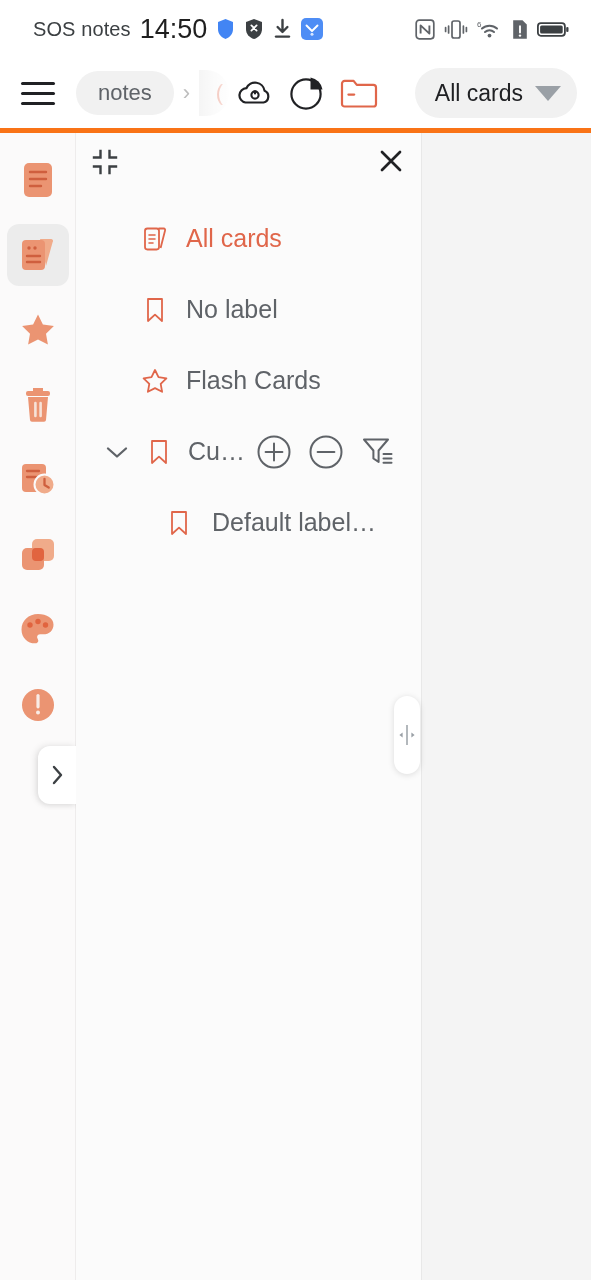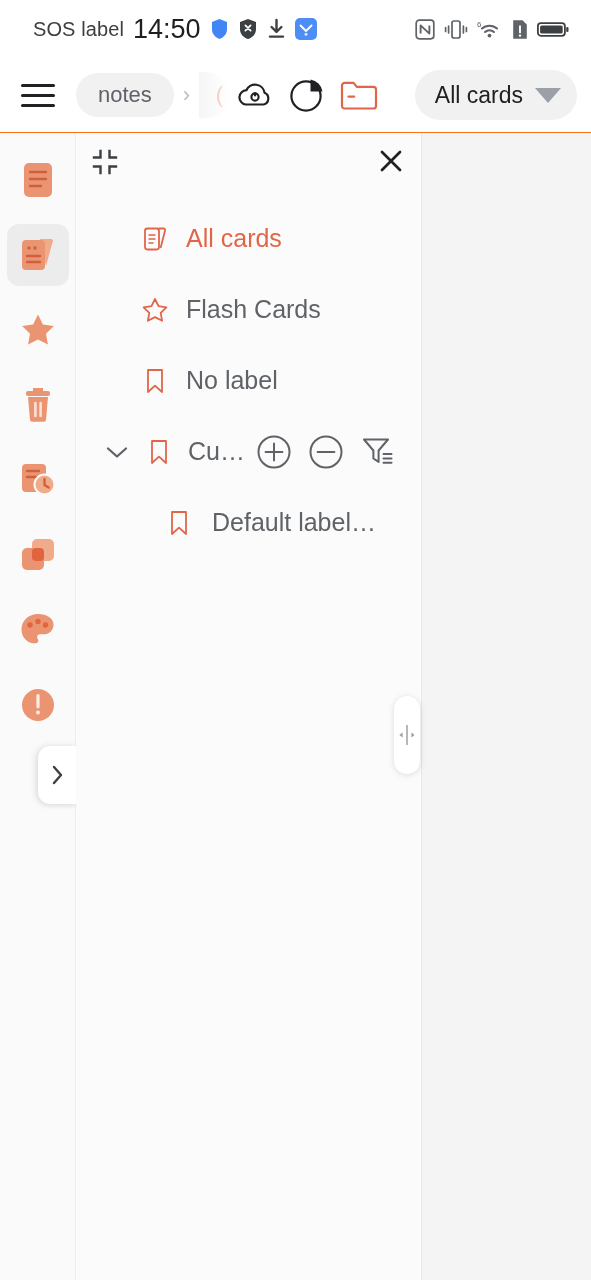--- a/index.html
+++ b/index.html
@@ -23,21 +23,21 @@
   .sb-time { font-size: 27px; color: #1f1f1f; white-space: nowrap; }
   .sb-right { display: flex; align-items: center; gap: 9px; }
   .ic { display: block; }
 
   
   .toolbar {
     position: absolute; top: 58px; left: 0; width: 591px; height: 75px;
     background: #ffffff;
     display: flex; align-items: center; gap: 0;
     padding: 0 14px 0 16px;
-    border-bottom: 1px solid #f97316;
+    border-bottom: 5px solid #f97316;
   }
   .hamburger { width: 44px; height: 44px; display: flex; flex-direction: column;
     justify-content: center; align-items: center; gap: 7px; flex: 0 0 auto; }
   .hamburger span { display: block; width: 34px; height: 3px; background: #202124; border-radius: 2px; }
 
   .crumb-chip {
     margin-left: 16px; height: 44px; padding: 0 22px;
     background: #f1f1f1; border-radius: 22px;
     display: flex; align-items: center; font-size: 22px; color: #5f6368;
     flex: 0 0 auto;
@@ -132,21 +132,21 @@
     display: flex; align-items: center; justify-content: center;
   }
 </style>
 </head>
 <body>
 
 <div class="screen">
 
   <div class="statusbar">
     <div class="sb-left">
-      <span class="sb-text">SOS label</span>
+      <span class="sb-text">SOS notes</span>
       <span class="sb-time">14:50</span>
       <svg class="ic" width="19" height="22" viewBox="0 0 19 22">
         <path d="M9.5 1 17 4v7c0 5-3.3 8.6-7.5 10C5.3 19.6 2 16 2 11V4z" fill="#4285f4"></path>
       </svg>
       <svg class="ic" width="20" height="22" viewBox="0 0 20 22">
         <path d="M10 1 18 4v7c0 5-3.4 8.7-8 10-4.6-1.3-8-5-8-10V4z" fill="#3c4043"></path>
         <path d="M7.4 7.4 12.6 12.6M12.6 7.4 7.4 12.6" stroke="#ffffff" stroke-width="1.8" stroke-linecap="round"></path>
       </svg>
       <svg class="ic" width="19" height="22" viewBox="0 0 19 22">
         <path d="M9.5 2v11M4.6 9l4.9 5 4.9-5" stroke="#3c4043" stroke-width="2.4" fill="none" stroke-linecap="round" stroke-linejoin="round"></path>
@@ -330,34 +330,34 @@
               <path d="M16.5 3.5h5.2a1.5 1.5 0 0 1 1.3 2.2L18.6 23" fill="none" stroke="#e0664a" stroke-width="1.8" stroke-linejoin="round"></path>
               <rect x="3" y="3.5" width="14" height="21" rx="2.4" fill="none" stroke="#e0664a" stroke-width="1.8"></rect>
               <path d="M7 10h6M7 14h6M7 18h4" stroke="#e0664a" stroke-width="1.6" stroke-linecap="round"></path>
             </svg>
           </span>
           <span class="m-lbl">All cards</span>
         </div>
 
         <div class="m-row">
           <span class="m-ic">
+            <svg width="22" height="28" viewBox="0 0 22 28">
+              <path d="M4 3h14v22l-7-6.4L4 25z" fill="none" stroke="#e0664a" stroke-width="1.8" stroke-linejoin="round"></path>
+            </svg>
+          </span>
+          <span class="m-lbl">No label</span>
+        </div>
+
+        <div class="m-row">
+          <span class="m-ic">
             <svg width="28" height="28" viewBox="0 0 28 28">
               <path d="M14 3l3.5 7.2 7.9 1.1-5.7 5.6 1.4 7.9L14 21.1 6.9 24.8l1.4-7.9-5.7-5.6 7.9-1.1z" fill="none" stroke="#e0664a" stroke-width="1.8" stroke-linejoin="round"></path>
             </svg>
           </span>
           <span class="m-lbl">Flash Cards</span>
-        </div>
-
-        <div class="m-row">
-          <span class="m-ic">
-            <svg width="22" height="28" viewBox="0 0 22 28">
-              <path d="M4 3h14v22l-7-6.4L4 25z" fill="none" stroke="#e0664a" stroke-width="1.8" stroke-linejoin="round"></path>
-            </svg>
-          </span>
-          <span class="m-lbl">No label</span>
         </div>
 
         <div class="m-row group">
           <span class="chev">
             <svg width="26" height="20" viewBox="0 0 26 20">
               <path d="M4 6.5l9 8 9-8" fill="none" stroke="#5f6368" stroke-width="2.3" stroke-linecap="round" stroke-linejoin="round"></path>
             </svg>
           </span>
           <span class="m-ic">
             <svg width="22" height="28" viewBox="0 0 22 28">

